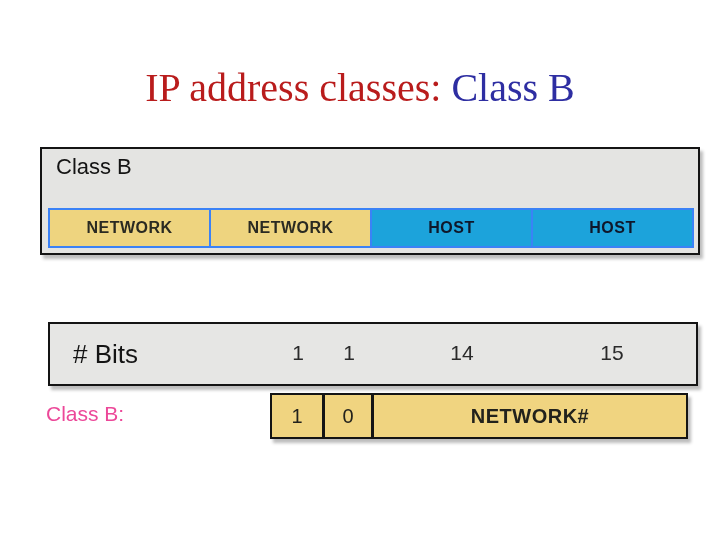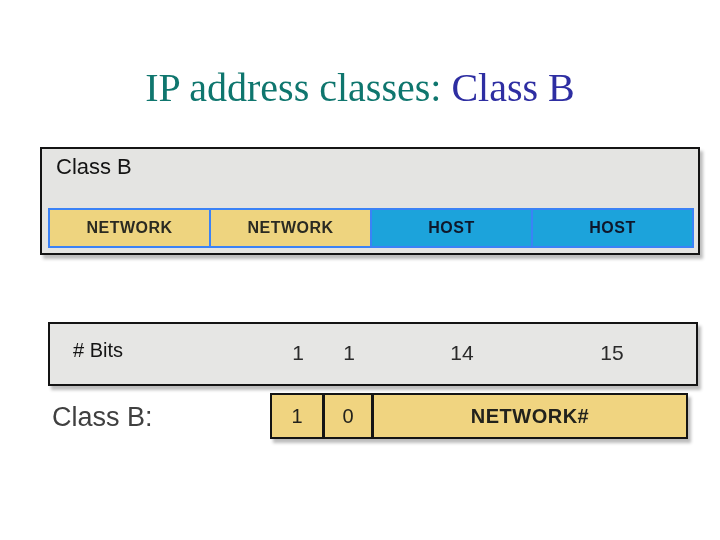--- a/index.html
+++ b/index.html
@@ -15,21 +15,21 @@
   .title {
     position: absolute;
     left: 0; top: 64px; width: 720px;
     text-align: center;
     font-family: "Liberation Serif", serif;
     font-size: 40px;
     font-weight: normal;
     letter-spacing: 0px;
     white-space: nowrap;
   }
-  .title .prefix { color: #0f766e; }
+  .title .prefix { color: #b91c1c; }
   .title .highlight { color: #2e2ea2; }
 
   
   .panel-top {
     position: absolute;
     left: 40px; top: 147px;
     width: 656px; height: 104px;
     background: #e4e4e2;
     border: 2px solid #141414;
     box-shadow: 3px 4px 3px #bdbdbd;
@@ -84,41 +84,41 @@
     position: absolute;
     left: 48px; top: 322px;
     width: 646px; height: 60px;
     background: #e6e6e4;
     border: 2px solid #141414;
     box-shadow: 3px 4px 3px #bdbdbd;
   }
   .panel-bits .bits-label {
     position: absolute;
     left: 23px; top: 15px;
-    font-size: 20px;
+    font-size: 26px;
     color: #141414;
   }
   .bit-count {
     position: absolute;
     top: 17px;
     transform: translateX(-50%);
     font-size: 21px;
     color: #2a2a2a;
   }
   .bit-count.c0 { left: 248px; }
   .bit-count.c1 { left: 299px; }
   .bit-count.c2 { left: 412px; }
   .bit-count.c3 { left: 562px; }
 
   
   .classb-label {
     position: absolute;
-    left: 52px; top: 402px;
-    font-size: 27px;
-    color: #404040;
+    left: 46px; top: 402px;
+    font-size: 21px;
+    color: #ec4899;
   }
   .classb-box {
     position: absolute;
     left: 270px; top: 393px;
     width: 414px; height: 42px;
     background: #f0d480;
     border: 2px solid #141414;
     box-shadow: 3px 4px 3px #bdbdbd;
     display: flex;
   }

